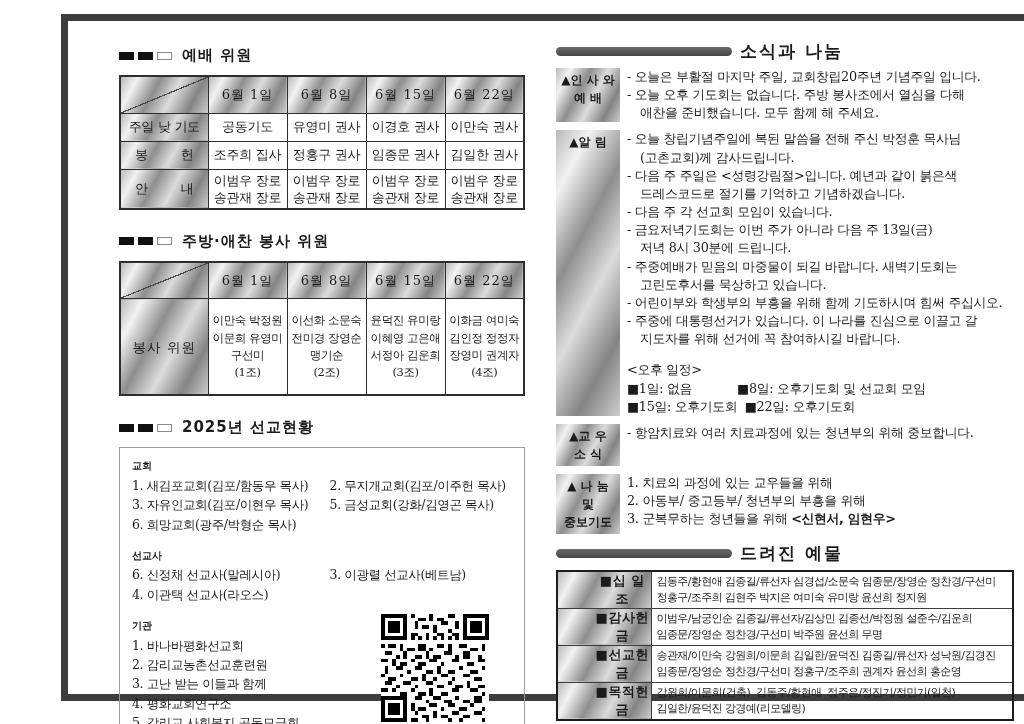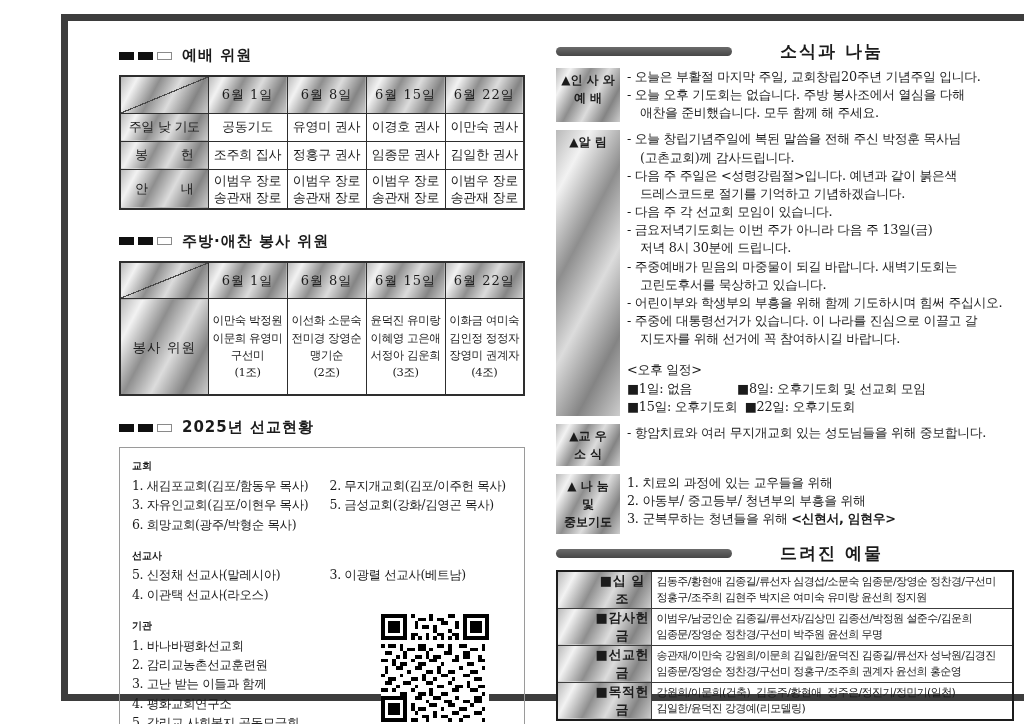--- a/index.html
+++ b/index.html
@@ -46,21 +46,21 @@
   .two-col span { white-space:nowrap; }
   .gap { height:14px; }
   .org-wrap { position:relative; }
   .org-list div { white-space:nowrap; }
   .qr-block { position:absolute; right:2px; top:-4px; width:150px; text-align:center; }
   .qr-svg { width:108px; height:108px; }
   .qr-cap { font-family:"DejaVu Sans", sans-serif; font-weight:bold; font-size:13px; line-height:1.5; margin-top:4px; }
 
   
   .right-col { position:absolute; left:512px; top:40px; width:458px; }
-  .banner { display:flex; align-items:center; margin-bottom:5px;gap:40px; }
+  .banner { display:flex; align-items:center; margin-bottom:5px; }
   .pill { width:176px; height:9px; border-radius:5px; background:linear-gradient(180deg,#6b6b6b,#474747); flex:0 0 auto; }
   .banner-title { font-family:"DejaVu Sans", sans-serif; font-weight:bold; font-size:17px; letter-spacing:2px; margin-left:8px; }
 
   .news-sec { display:flex; margin-bottom:8px; }
   .news-lab { flex:0 0 64px; margin-right:7px; font-family:"DejaVu Sans", sans-serif; font-weight:bold; font-size:12px; line-height:1.5; padding:3px 1px; text-align:center; white-space:pre-line; letter-spacing:0; }
   .news-body { flex:1; font-size:12.8px; line-height:1.42; letter-spacing:-0.3px; }
   .news-item { padding-left:13px; text-indent:-13px; white-space:pre-wrap; }
   .news-item:empty { height:13px; }
   .news-item b { font-family:"DejaVu Sans", sans-serif; }
 
@@ -185,21 +185,21 @@
       <div class="two-col">
         <span>1. 새김포교회(김포/함동우 목사)</span>
         <span>2. 무지개교회(김포/이주헌 목사)</span>
         <span>3. 자유인교회(김포/이현우 목사)</span>
         <span>5. 금성교회(강화/김영곤 목사)</span>
         <span>6. 희망교회(광주/박형순 목사)</span>
       </div>
       <div class="gap"></div>
       <div class="mission-h">선교사</div>
       <div class="two-col">
-        <span>5. 신정채 선교사(말레시아)</span>
+        <span>6. 신정채 선교사(말레시아)</span>
         <span>3. 이광렬 선교사(베트남)</span>
         <span>4. 이관택 선교사(라오스)</span>
       </div>
       <div class="gap"></div>
       <div class="org-wrap">
         <div class="mission-h">기관</div>
         <div class="org-list">
           <div>1. 바나바평화선교회</div>
           <div>2. 감리교농촌선교훈련원</div>
           <div>3. 고난 받는 이들과 함께</div>
@@ -386,21 +386,21 @@
         <div class="news-item">&lt;오후 일정&gt;</div>
         <div class="news-item">■1일: 없음            ■8일: 오후기도회 및 선교회 모임</div>
         <div class="news-item">■15일: 오후기도회  ■22일: 오후기도회</div>
       </div>
     </div>
 
     <div class="news-sec">
       <div class="news-lab metal">▲교 우
 소 식</div>
       <div class="news-body">
-        <div class="news-item">- 항암치료와 여러 무지개교회 있는 성도님들을 위해 중보합니다.</div>
+        <div class="news-item">- 항암치료와 여러 치료과정에 있는 청년부의 위해 중보합니다.</div>
       </div>
     </div>
 
     <div class="news-sec">
       <div class="news-lab metal">▲ 나 눔
 및
 중보기도</div>
       <div class="news-body">
         <div class="news-item">1. 치료의 과정에 있는 교우들을 위해</div>
         <div class="news-item">2. 아동부/ 중고등부/ 청년부의 부흥을 위해</div>

